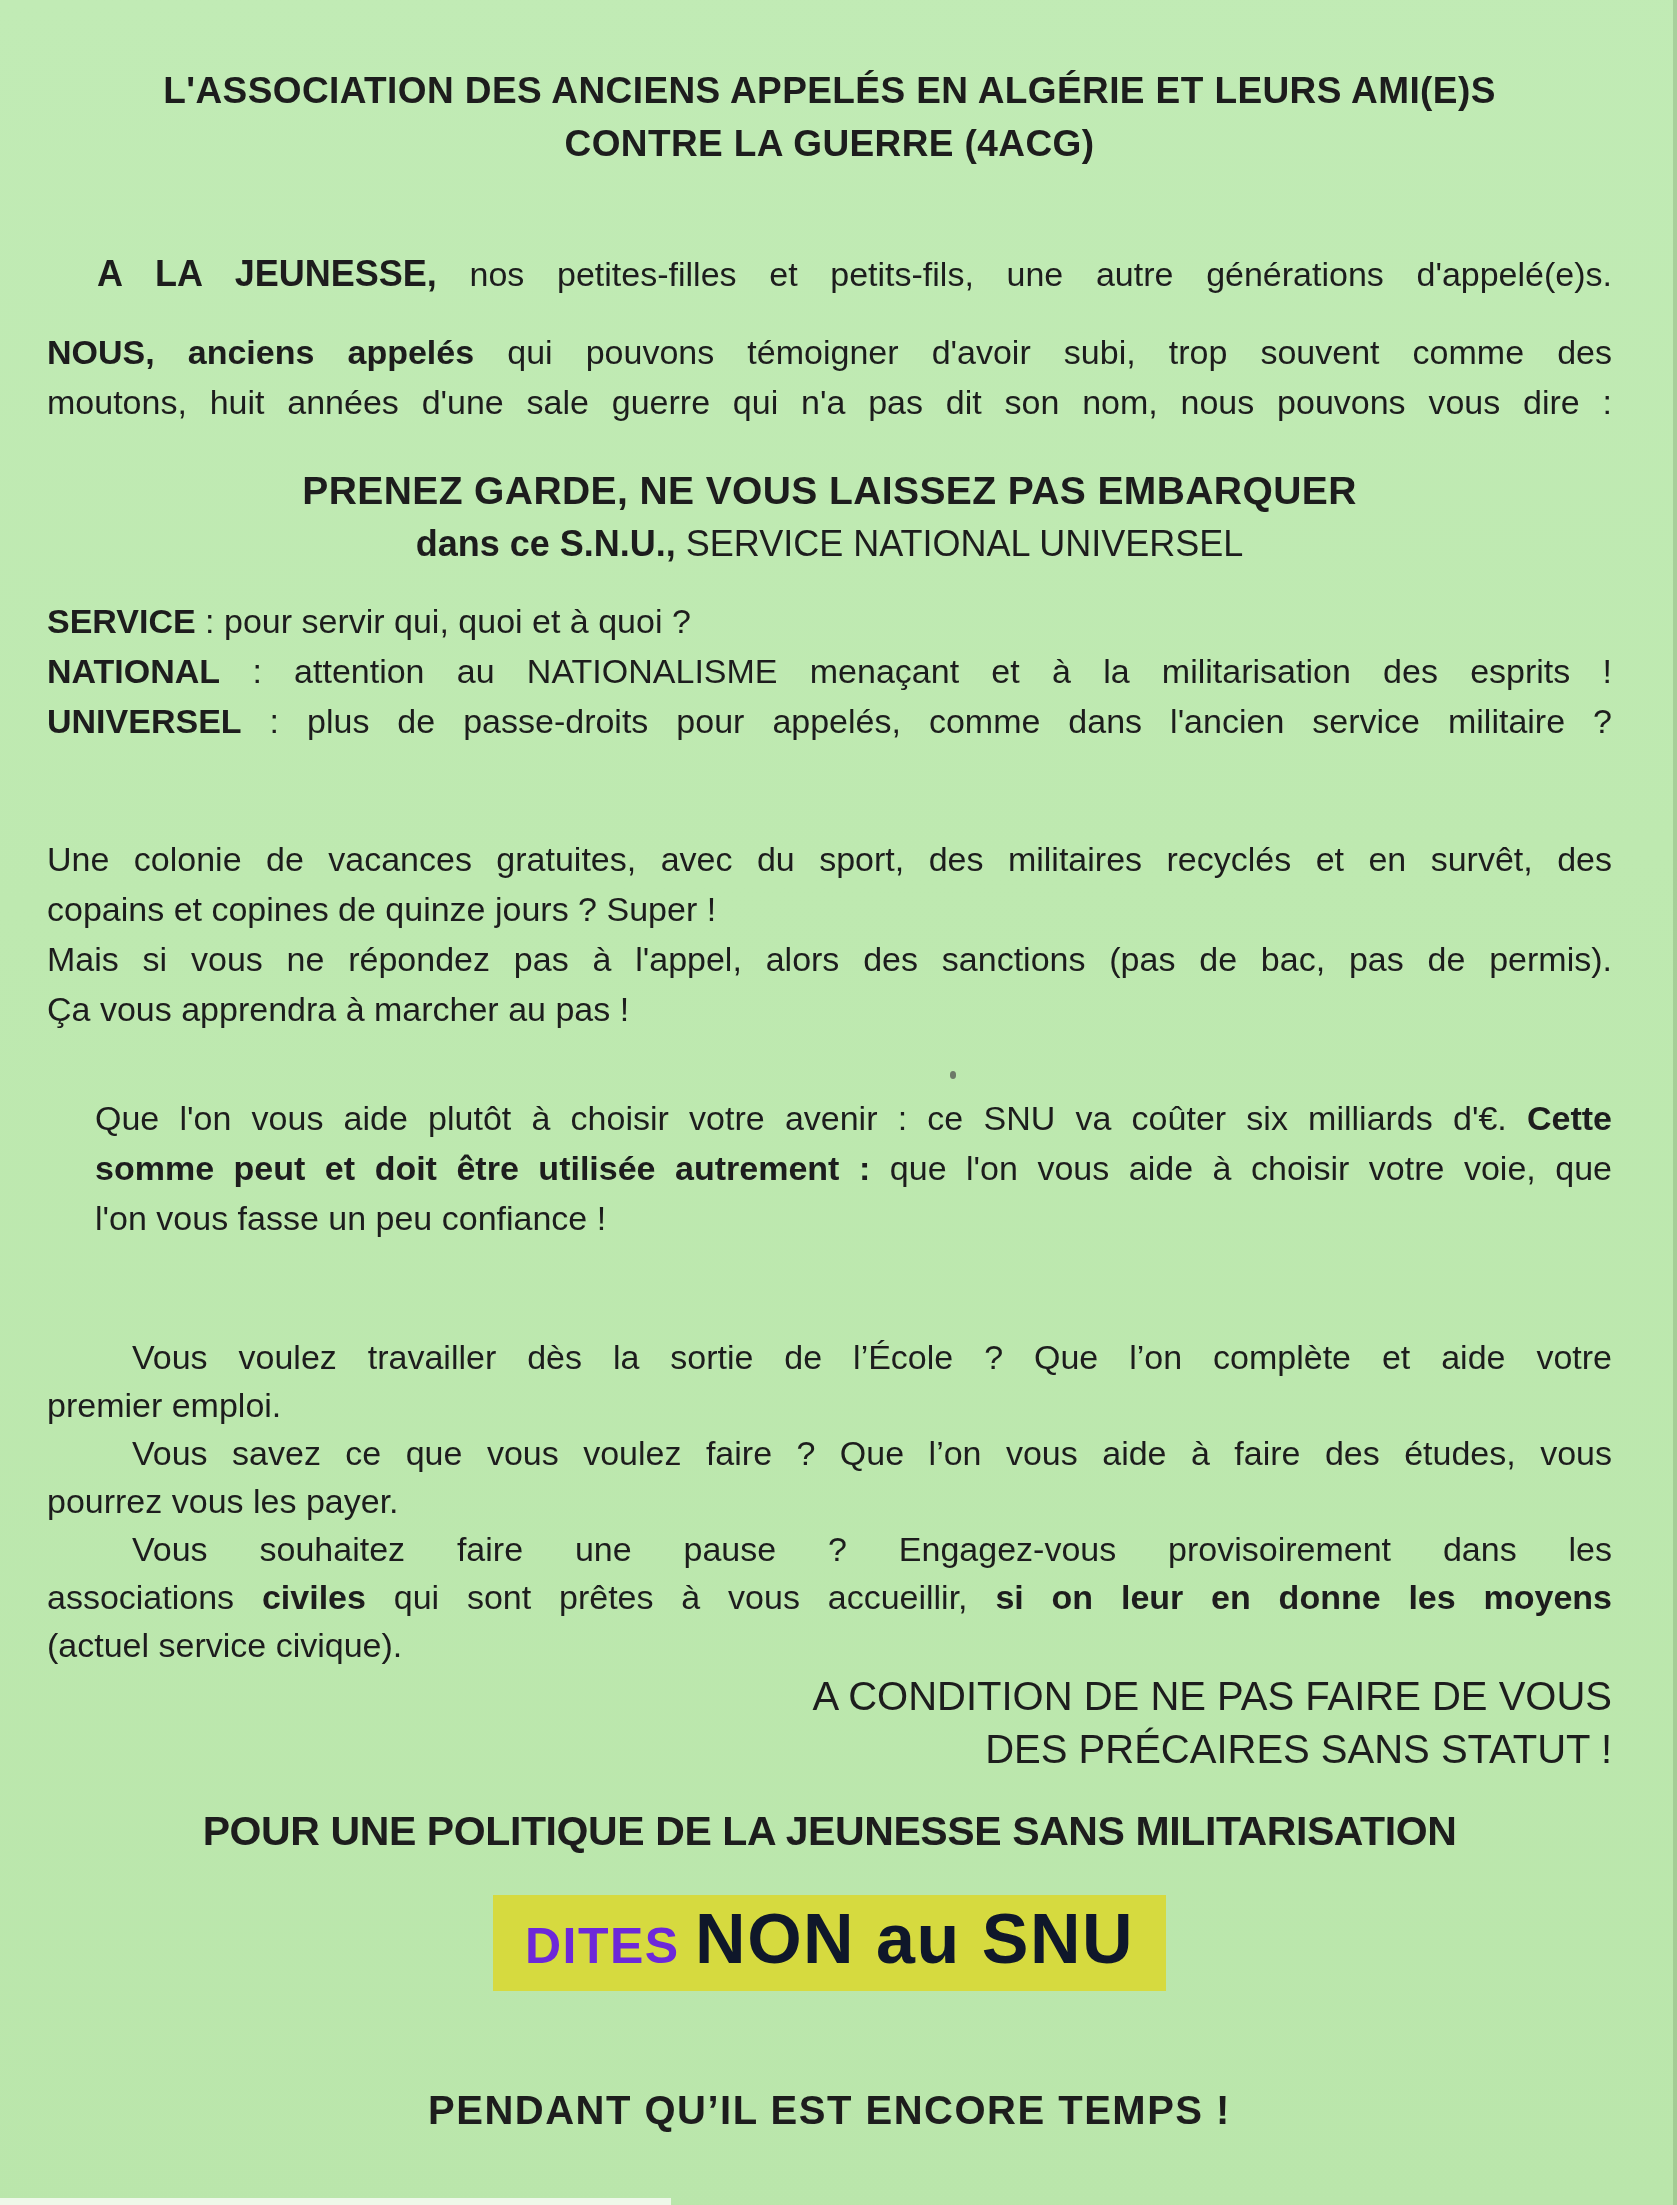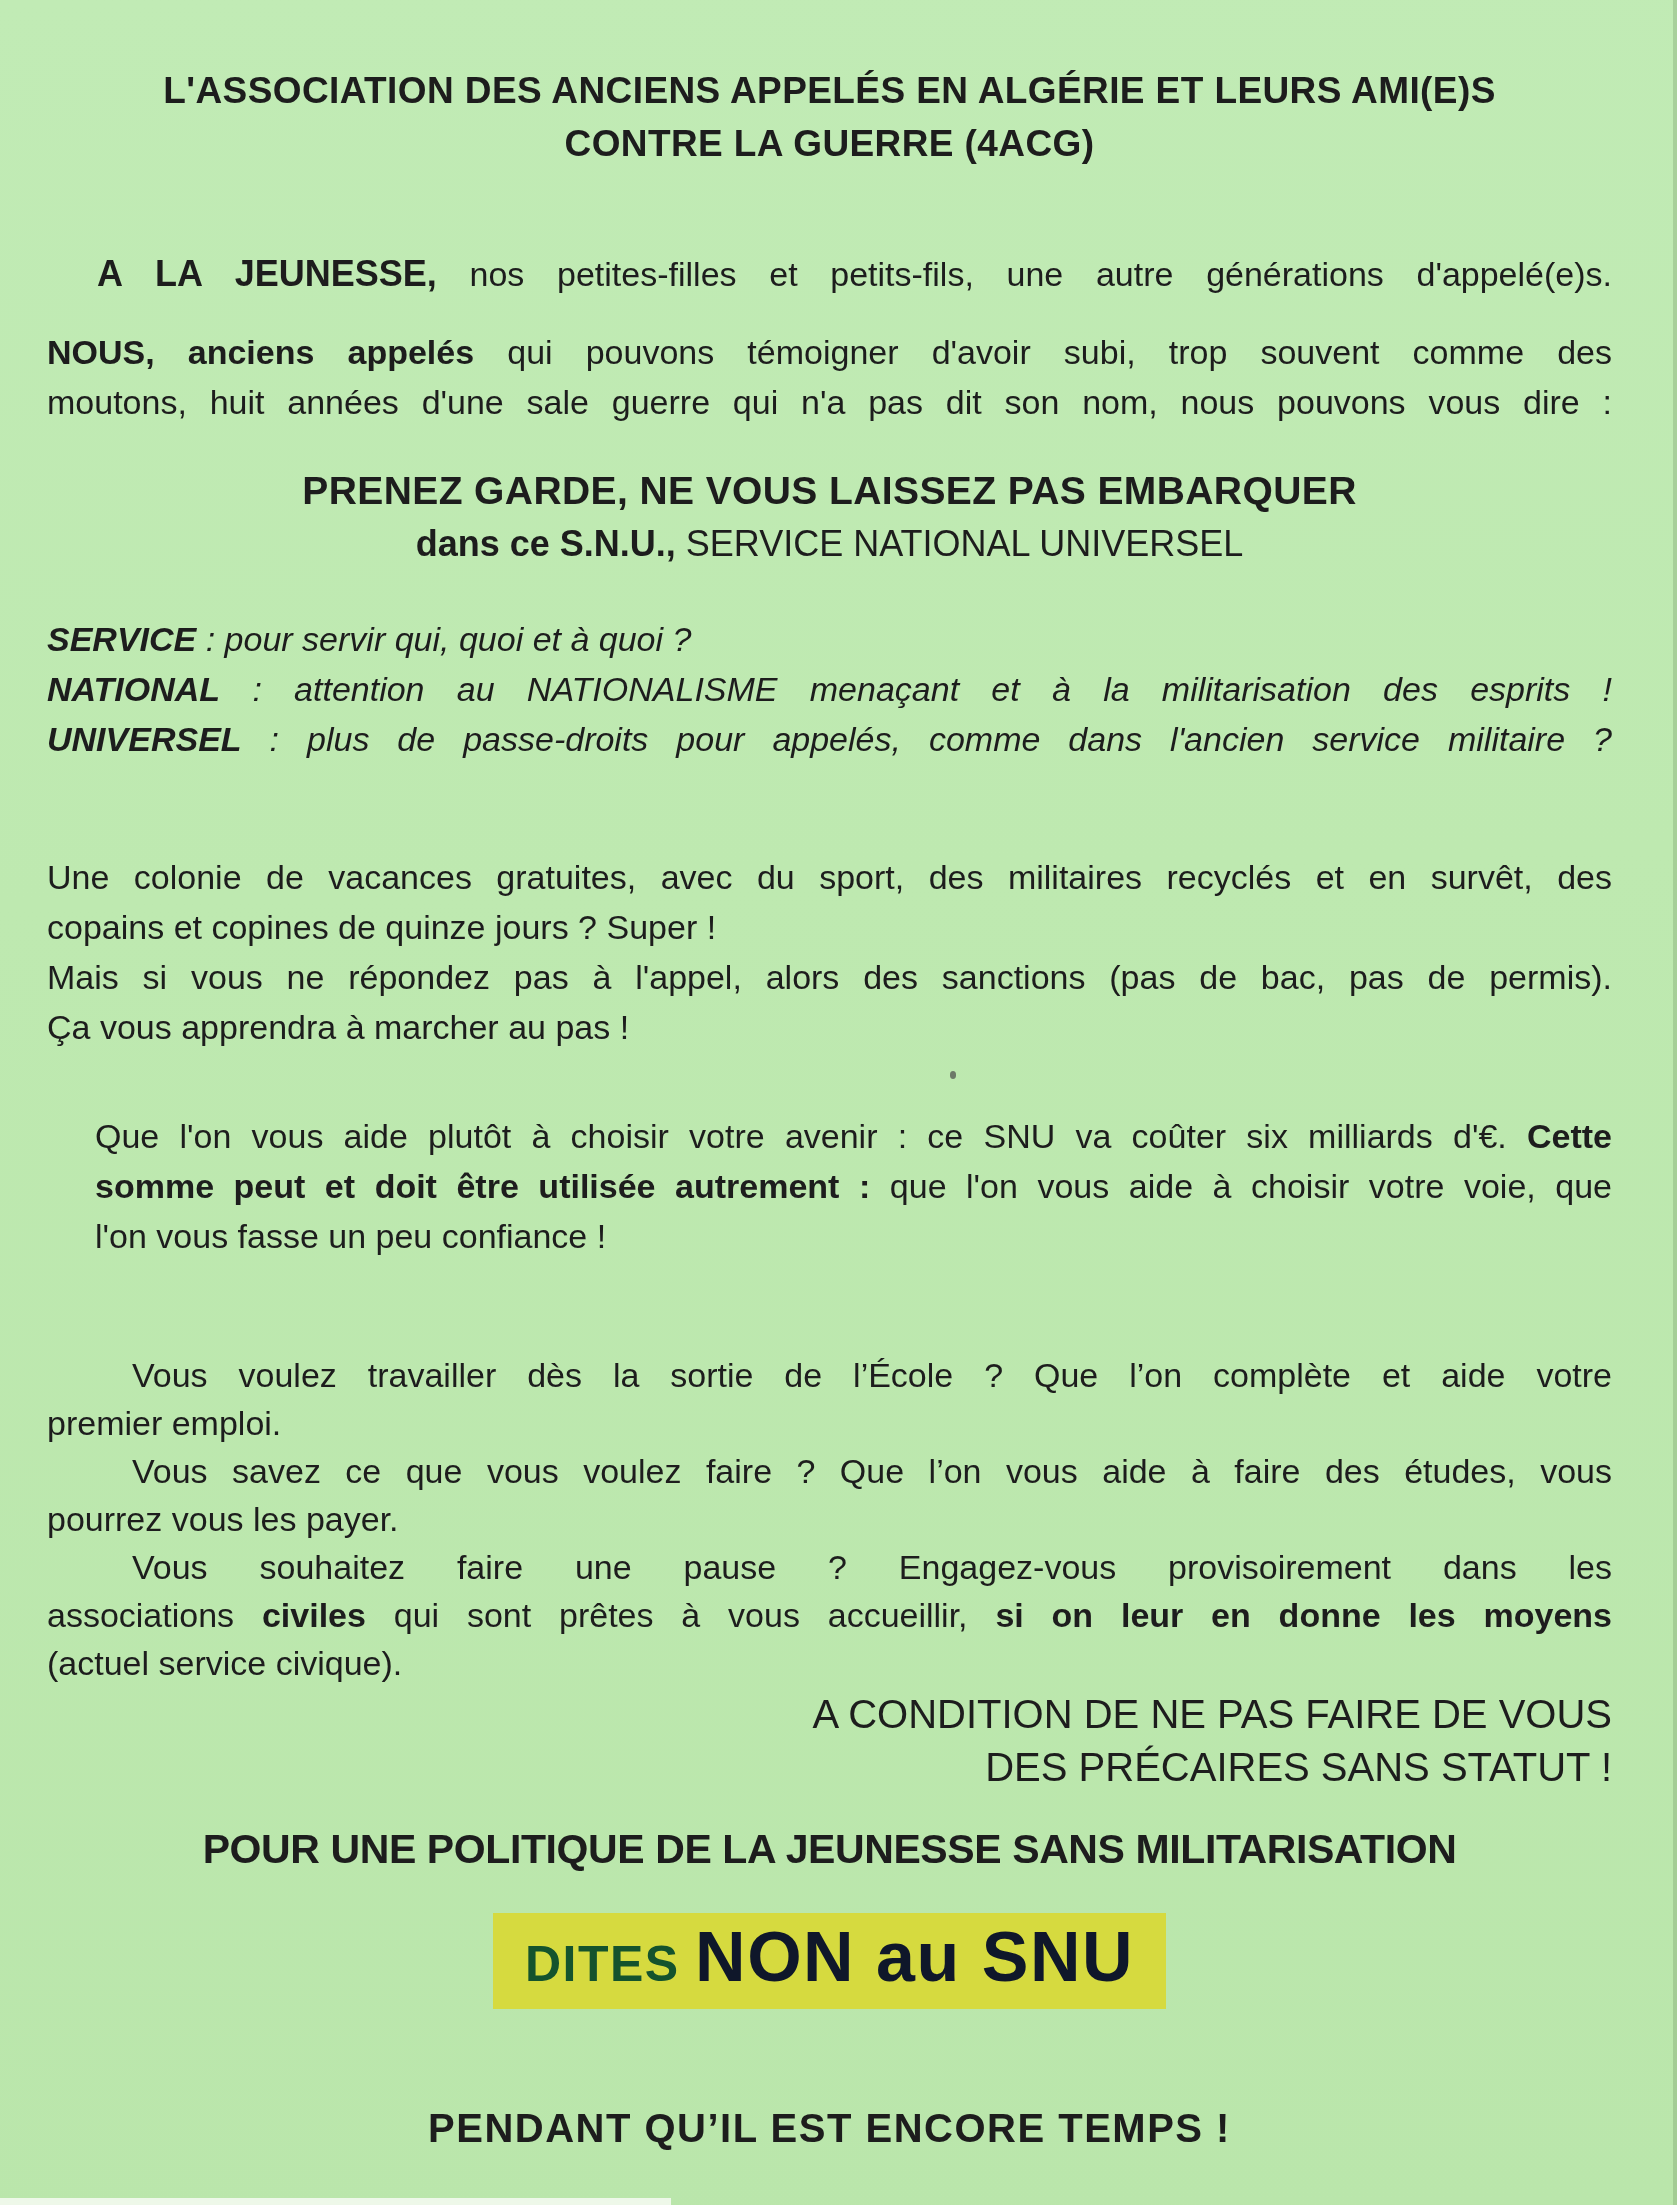--- a/index.html
+++ b/index.html
@@ -22,35 +22,35 @@
   .salutation{margin-top:79px;padding-left:50px;}
   .salutation .lead{font-weight:bold;font-size:36px;}
 
   .nous{margin-top:27.5px;}
   .nous .lead{font-weight:bold;font-size:34px;}
 
   .warning{margin-top:39px;text-align:center;}
   .warning-l1{font-weight:bold;font-size:39px;line-height:50px;letter-spacing:0.4px;}
   .warning-l2{font-size:36px;line-height:55px;}
 
-  .defs{margin-top:43px;font-style:italic;}
+  .defs{margin-top:25px;}
   .defs .term{font-weight:bold;font-size:34px;}
 
   .colonie{margin-top:88px;}
   .aide{margin-top:59px;margin-left:48px;}
   .options{margin-top:90px;}
   .options .line{line-height:48px;}
   .indent{padding-left:85px;}
 
   .condition{margin-top:1px;text-align:right;font-weight:normal;font-size:40px;line-height:53px;}
   .politique{margin-top:32px;text-align:center;font-weight:bold;font-size:41px;line-height:46px;letter-spacing:-0.4px;}
 
   .slogan-wrap{margin-top:41px;text-align:center;}
   .slogan-box{display:inline-block;background:#d6da3f;padding:4.6px 32px 12.2px 32px;}
-  .slogan-lead{font-weight:bold;font-size:50px;color:#14532d;letter-spacing:1.5px;}
+  .slogan-lead{font-weight:bold;font-size:50px;color:#6d28d9;letter-spacing:1.5px;}
   .slogan-main{font-weight:bold;font-size:70px;color:#0f172a;letter-spacing:1.5px;}
 
   .closing{margin-top:98px;text-align:center;font-weight:bold;font-size:40px;letter-spacing:1.5px;line-height:43px;}
 
   .artifact-dot{position:absolute;left:950px;top:1071px;width:6.1px;height:7.6px;border-radius:50%;background:#4a4a4a;opacity:.7;}
   .scan-edge-right{position:absolute;right:0;top:0;width:5.3px;height:100%;background:rgba(80,115,70,.22);}
   .scan-edge-bottom{position:absolute;left:0;bottom:0;width:671px;height:6.9px;background:rgba(247,250,243,.85);}
 </style>
 </head>
 <body>

